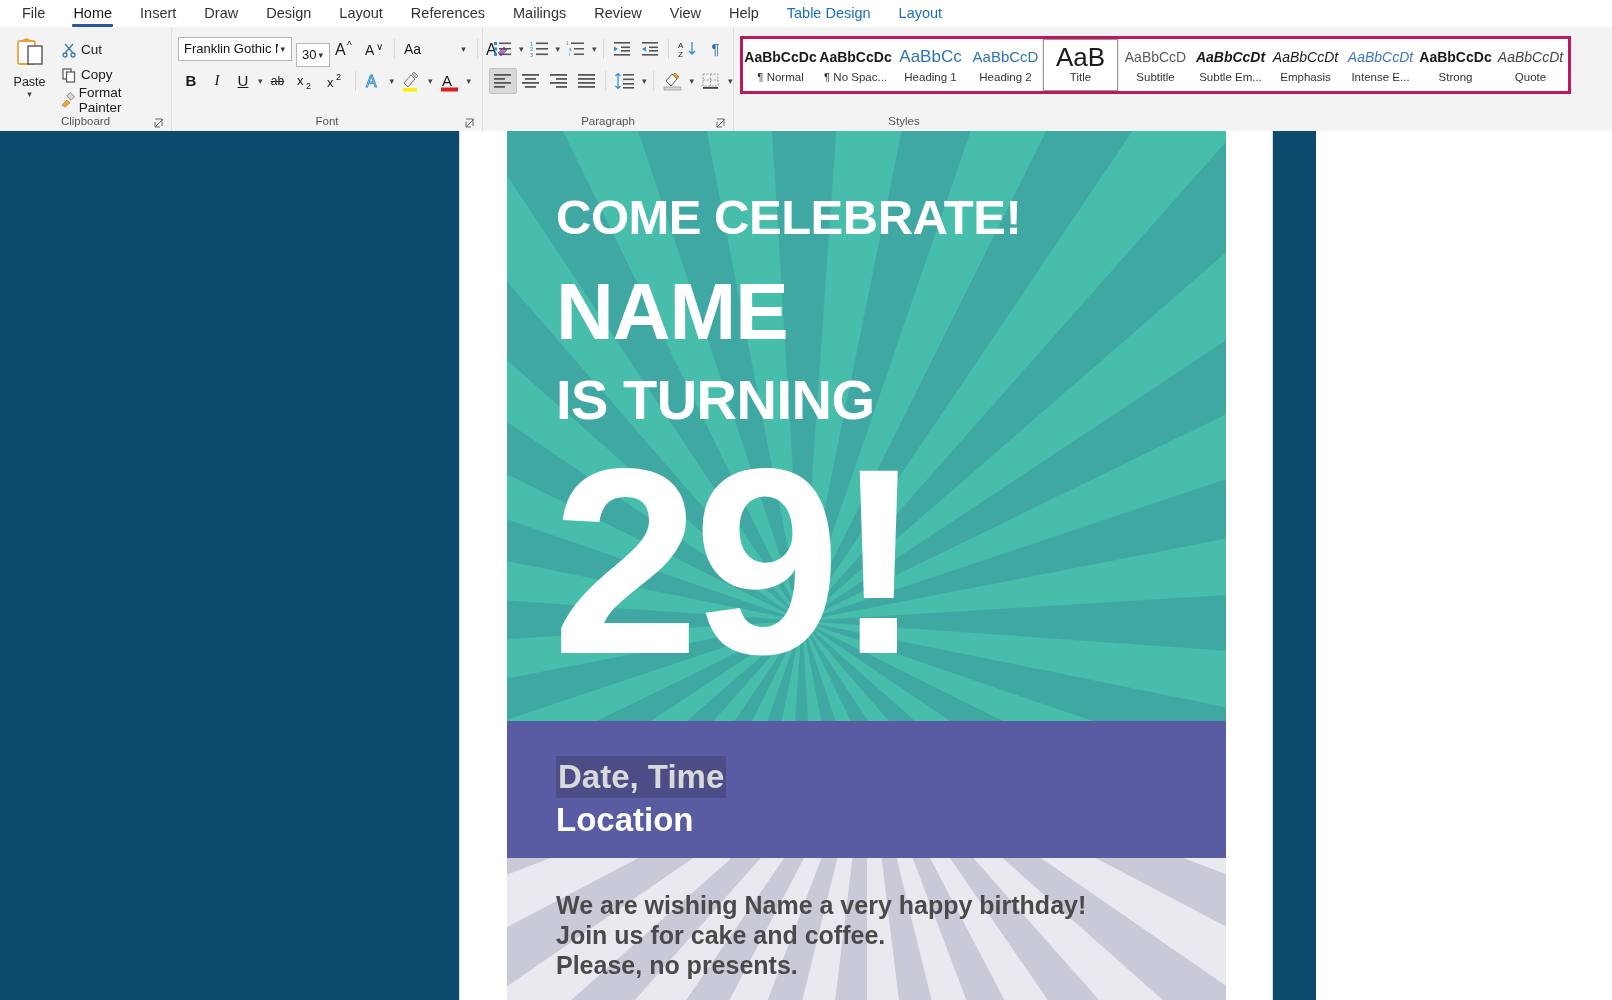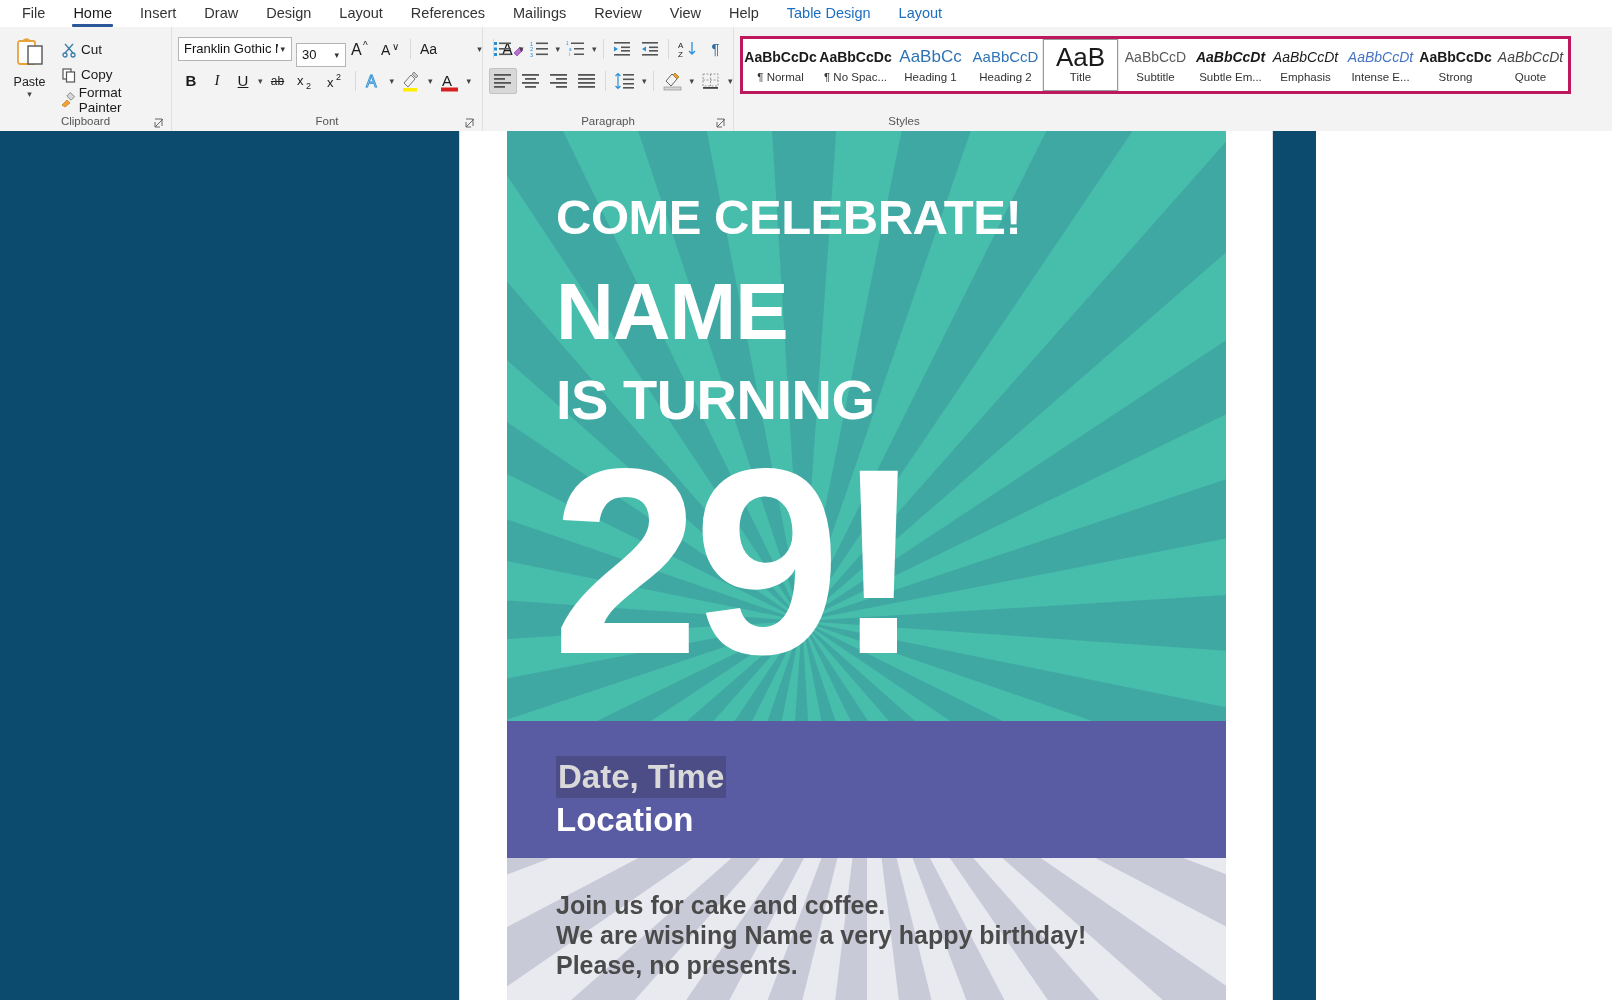--- a/index.html
+++ b/index.html
@@ -114,21 +114,21 @@
     background: #ffffff;
     display: flex; align-items: center;
     font-size: 13px; color: #111;
     padding: 0 2px 0 5px;
     cursor: text;
     position: relative;
   }
   .combo .val { flex: 1; overflow: hidden; white-space: nowrap; }
   .combo .cv { font-size: 9px; color: #333; padding: 0 4px 0 2px; }
   .font-name { width: 114px; }
-  .font-size { width: 50px; margin-left: 4px; margin-top: 12px; }
+  .font-size { width: 34px; margin-left: 4px; margin-top: 12px; }
   .tbtn {
     height: 26px; min-width: 26px;
     display: flex; align-items: center; justify-content: center;
     cursor: pointer;
     font-size: 14px; color: #1a1a1a;
     padding: 0 3px;
     border: 1px solid transparent;
     border-radius: 2px;
   }
   .tbtn.wide { padding: 0 4px; gap: 38px; }
@@ -728,21 +728,21 @@
       </div>
 
       <div class="card-text">
         <div class="t-come">COME CELEBRATE!</div>
         <div class="t-name">NAME</div>
         <div class="t-turning">IS TURNING</div>
         <div class="t-age">29!</div>
         <div class="t-datetime">Date, Time</div>
         <div class="t-location">Location</div>
         <div class="t-body">
+          <div>We are wishing Name a very happy birthday!</div>
           <div>Join us for cake and coffee.</div>
-          <div>We are wishing Name a very happy birthday!</div>
           <div>Please, no presents.</div>
         </div>
       </div>
 
     </div>
   </div>
 </div>
 
 </body></html>

